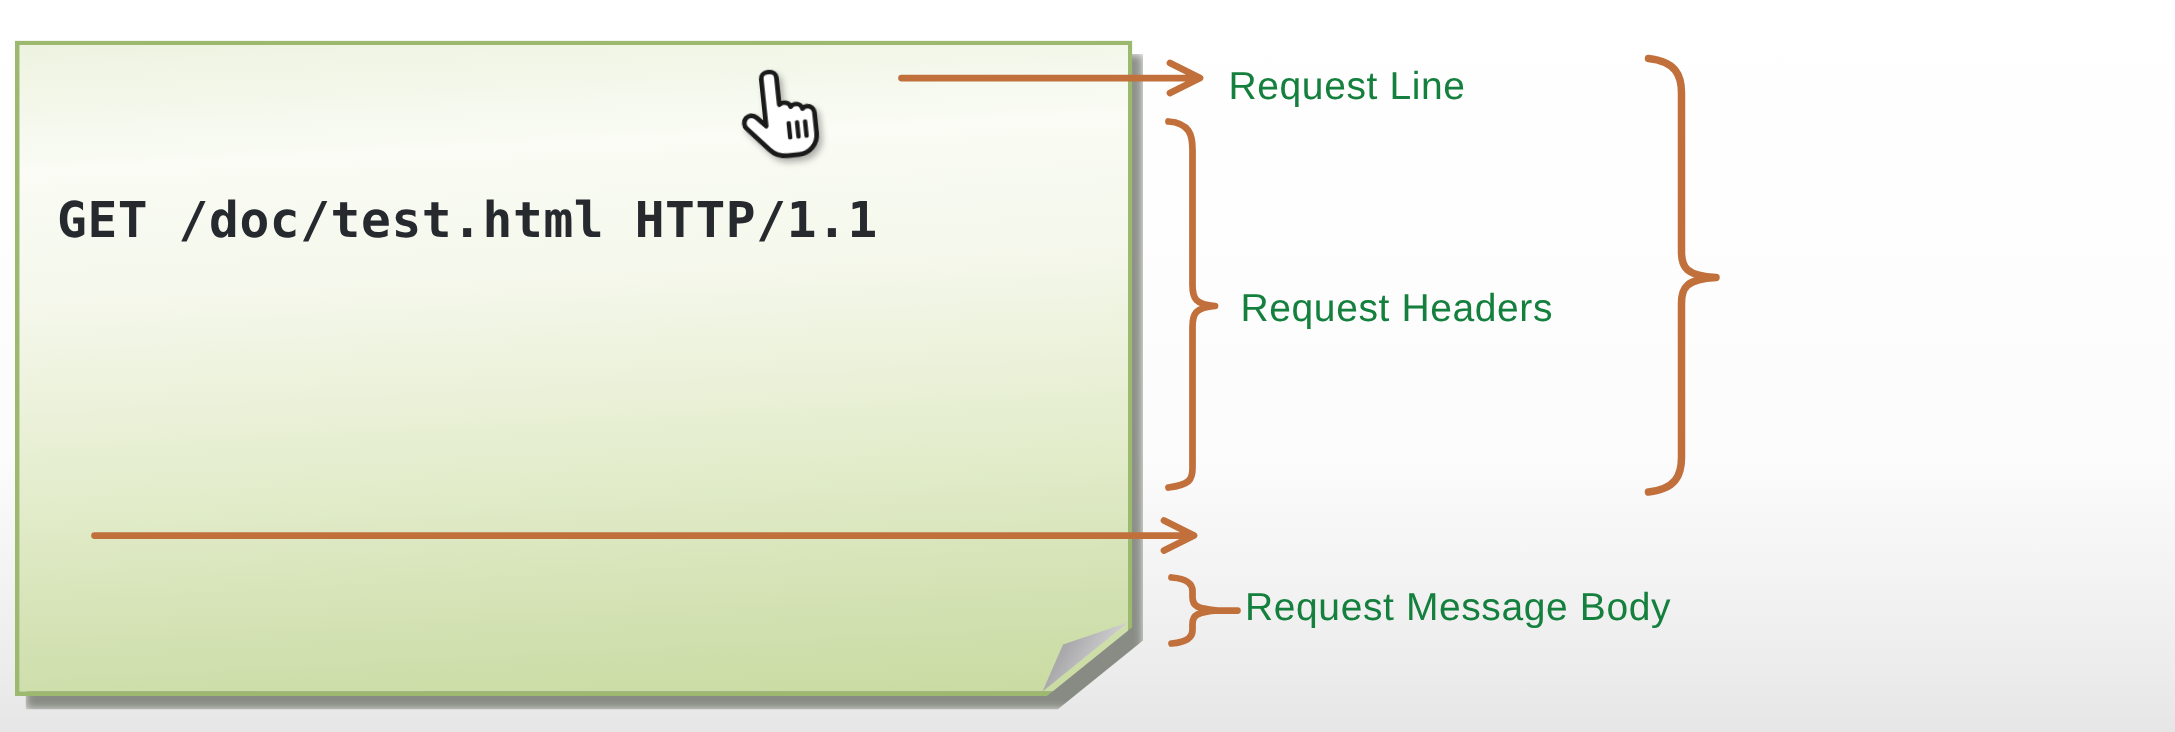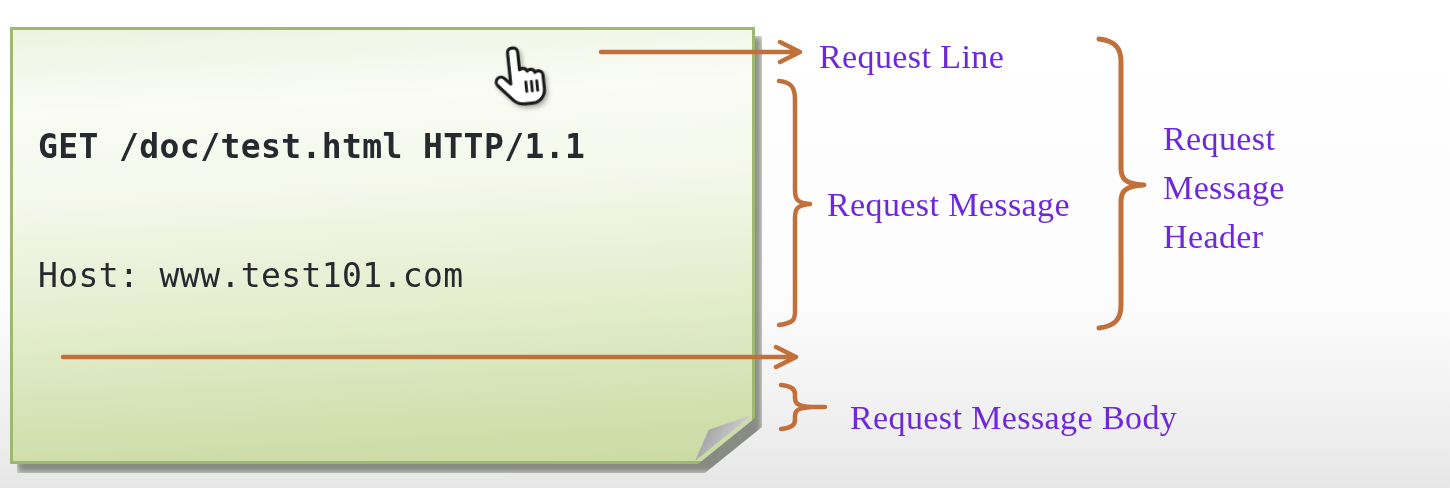--- a/index.html
+++ b/index.html
@@ -85,32 +85,31 @@
     stroke-linecap: round;
     stroke-linejoin: round;
   }
   .arrow { stroke-width: 4.5px; }
   .brace { stroke-width: 4.5px; }
   .brace-big { stroke-width: 5px; }
 
   
   .lbl {
     position: absolute;
-    font-size: 34px;
+    font-size: 26px;
     line-height: 38px;
     letter-spacing: 0.4px;
-    color: #6d28d9;
+    color: #15803d;
     white-space: nowrap;
-    font-family: Liberation Serif, serif;
   }
   .lbl-request-line   { left: 819px; top: 38px; }
   .lbl-request-headers{ left: 827px; top: 186px; }
   .lbl-rmh            { left: 1163px; top: 114px; line-height: 49px; }
   .lbl-blank          { left: 812px; top: 338px; }
-  .lbl-body           { left: 830px; top: 399px; margin-left: 20px; }
+  .lbl-body           { left: 830px; top: 385px; }
 
   
   .cursor {
     position: absolute;
     left: 492px;
     top: 42px;
     width: 58px;
     height: 72px;
     transform: rotate(-6deg);
     filter: drop-shadow(2px 3px 2px rgba(0,0,0,0.30));
@@ -120,21 +119,20 @@
 </head>
 <body>
 
 <div class="stage">
 
   <div class="note-shadow"></div>
 
   <div class="note">
     <div class="code">
       <div class="code-line bold">GET /doc/test.html HTTP/1.1</div>
-      <div class="code-line">Host: www.test101.com</div>
       
       
       
       
       
       
     </div>
     <div class="fold"></div>
   </div>
 
@@ -145,27 +143,22 @@
     <path class="arrow" d="M 63 357 L 793 357 M 776 347 L 796 357 L 776 367"></path>
 
     <path class="brace" d="M 779 81 C 793 82 795 90 795 100 L 795 190 C 795 199 797 203 810 204 C 797 205 795 209 795 218 L 795 312 C 795 320 793 323 779 325"></path>
 
     <path class="brace-big" d="M 1099 39 C 1117 41 1121 50 1121 62 L 1121 168 C 1121 178 1124 184 1144 185 C 1124 186 1121 192 1121 202 L 1121 305 C 1121 317 1117 326 1099 328"></path>
 
     <path class="brace" d="M 781 385 C 793 386 795 390 795 394 L 795 398 C 795 404 798 406 812 407 C 798 408 795 410 795 416 L 795 420 C 795 424 793 428 781 429 M 812 407 L 825 407"></path>
   </svg>
 
   <div class="lbl lbl-request-line">Request Line</div>
-  <div class="lbl lbl-request-headers">Request Message</div>
+  <div class="lbl lbl-request-headers">Request Headers</div>
 
-  <div class="lbl lbl-rmh">
-    <div>Request</div>
-    <div>Message</div>
-    <div>Header</div>
-  </div>
 
   <div class="lbl lbl-body">Request Message Body</div>
 
   <svg class="cursor" viewBox="0 0 28 34">
     <path d="M 8.8 19.4 L 8.8 4.3 C 8.8 3.1 9.7 2.2 10.9 2.2 L 11.6 2.2 C 12.8 2.2 13.7 3.1 13.7 4.3 L 13.7 13.0 C 14.1 12.7 14.6 12.5 15.1 12.5 C 16.1 12.5 17.0 13.1 17.3 14.0 C 17.7 13.6 18.3 13.3 18.9 13.3 C 19.9 13.3 20.8 14.0 21.0 15.0 C 21.4 14.6 21.9 14.4 22.5 14.4 C 23.7 14.4 24.7 15.4 24.7 16.6 L 24.7 23.3 C 24.7 26.8 21.9 29.6 18.4 29.6 L 14.6 29.6 C 12.5 29.6 10.5 28.7 9.1 27.1 L 2.5 19.6 C 1.6 18.6 1.7 17.1 2.6 16.2 C 3.6 15.3 5.1 15.4 6.0 16.4 Z" fill="#ffffff" stroke="#1a1a1a" stroke-width="1.5" stroke-linejoin="round"></path>
     <path d="M16.1 19.2 L16.1 23.8 M18.8 19.2 L18.8 23.8 M21.4 19.2 L21.4 23.8" fill="none" stroke="#1a1a1a" stroke-width="1.4" stroke-linecap="round"></path>
   </svg>
 
 </div>
 

